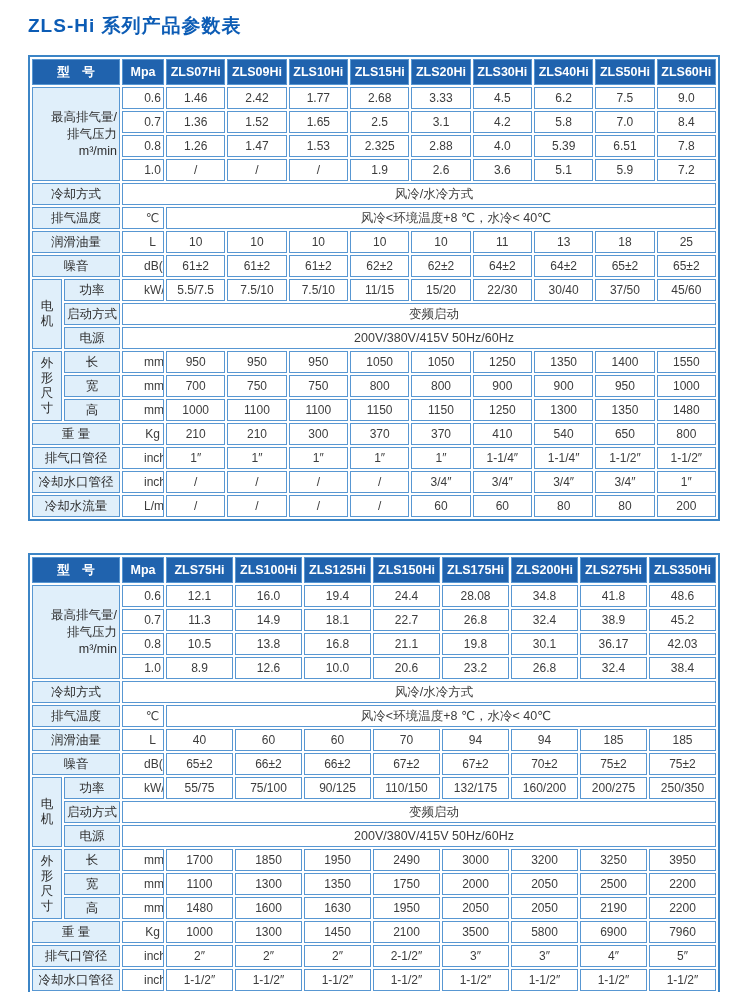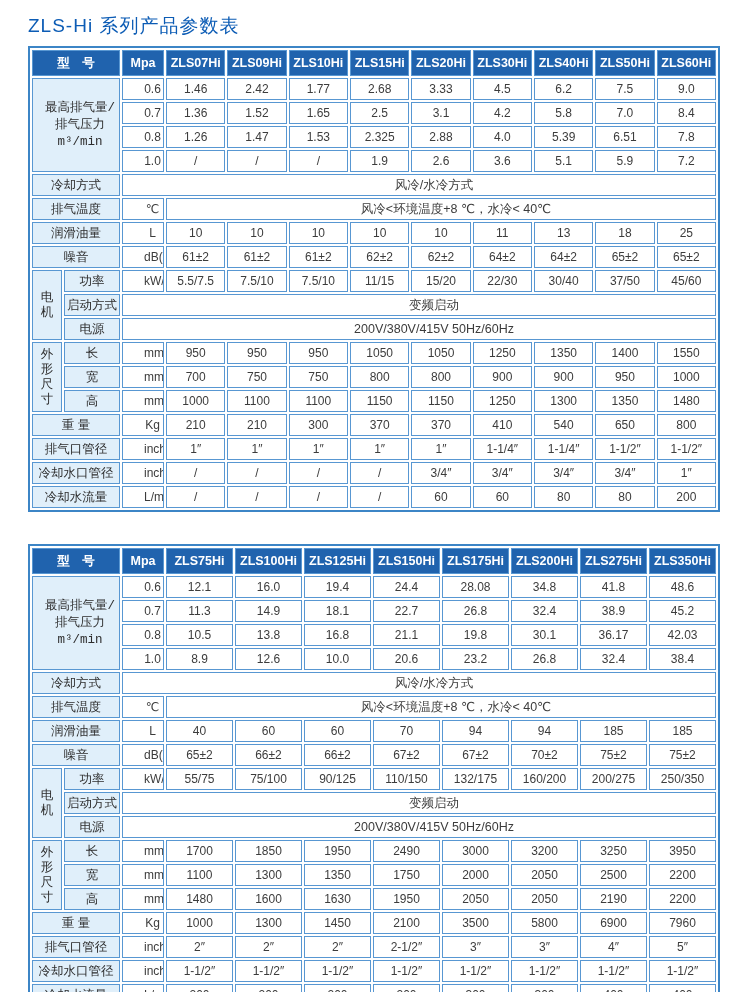--- a/index.html
+++ b/index.html
@@ -11,47 +11,47 @@
     --c-text:#3c3c3c;
   }
   html,body{margin:0;padding:0;}
   body{
     width:753px;height:992px;background:#ffffff;
     font-family:"Liberation Sans","DejaVu Sans",sans-serif;
     color:var(--c-text);
   }
   .page-title{
     margin:14px 8px 0 28px;
-    font-size:19px;line-height:24px;font-weight:normal;
+    font-size:19px;line-height:24px;font-weight:bold;
     color:var(--c-title);letter-spacing:1px;
   }
   table.spec{
-    width:692px;margin:8px 0 0 28px;
+    width:692px;margin:17px 0 0 28px;
     border-collapse:separate;border-spacing:2px;
     table-layout:fixed;background:#ffffff;
     border:2px solid var(--c-outer);
   }
   table.spec.second{margin-top:32px;}
   table.spec th, table.spec td{
     border:1px solid var(--c-border);
     text-align:center;vertical-align:middle;
     font-size:12px;line-height:15px;
     height:18px;padding:1px 2px;overflow:hidden;
   }
   table.spec th{
     background:var(--c-head);color:#ffffff;
     font-weight:bold;font-size:12.5px;height:22px;
   }
   table.spec td.lab{
     background:var(--c-label);
     font-size:12.5px;color:#2d2d2d;
   }
   table.spec td.left{
-    text-align:center;padding-left:10px;
-    white-space:pre-line;line-height:17px;font-family:Liberation Mono, monospace;
+    text-align:right;padding-left:10px;
+    white-space:pre-line;line-height:17px;
   }
   table.spec td.vert{
     white-space:pre-line;line-height:15px;padding:0;
   }
   table.spec td.span{font-size:12.5px;padding-left:32px;}
   table.spec td.unit{font-size:12px;padding-left:21px;}
 </style>
 </head>
 <body>
 

